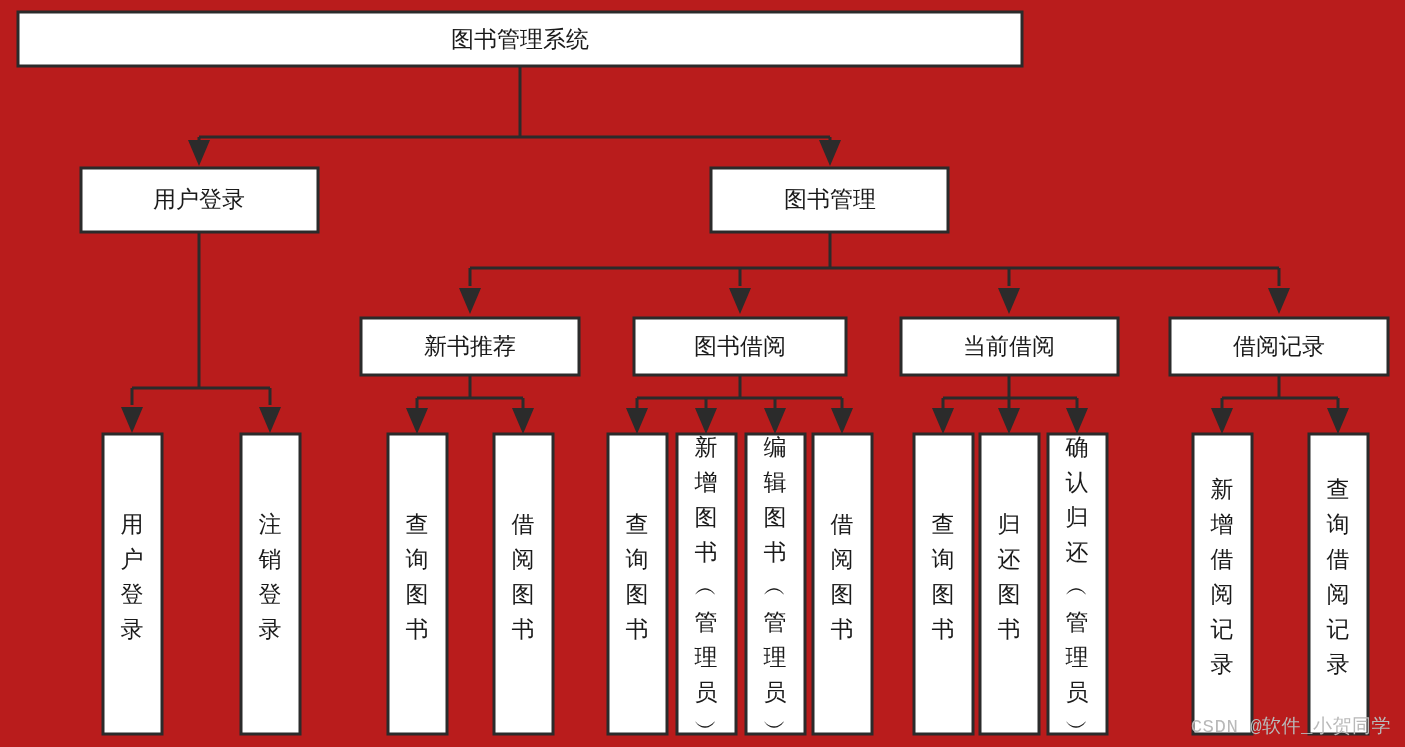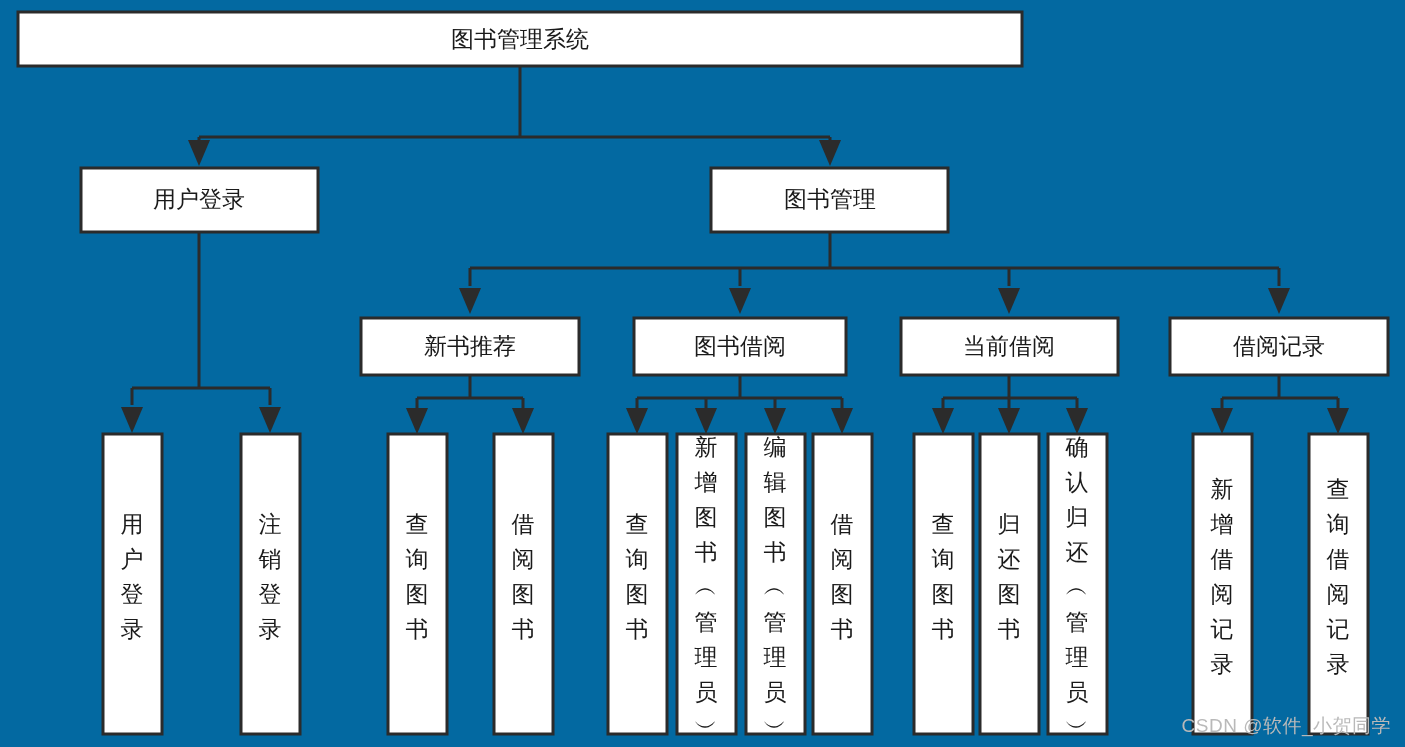--- a/index.html
+++ b/index.html
@@ -8,21 +8,21 @@
     padding: 0;
     background: #ffffff;
   }
   body {
     font-family: "Liberation Sans", "DejaVu Sans", sans-serif;
   }
   #diagram-root {
     position: relative;
     width: 1405px;
     height: 747px;
-    background: #0369a1;
+    background: #b91c1c;
     overflow: hidden;
   }
   svg#tree-svg {
     position: absolute;
     left: 0;
     top: 0;
     width: 1405px;
     height: 747px;
     display: block;
   }
@@ -51,21 +51,21 @@
   .node-label-vertical {
     font-family: "Liberation Sans", "DejaVu Sans", sans-serif;
     fill: #1a1a1a;
     font-size: 23px;
     text-anchor: middle;
   }
   .watermark {
     position: absolute;
     right: 14px;
     bottom: 8px;
-    font-family: Liberation Sans, sans-serif;
+    font-family: Liberation Mono, monospace;
     font-size: 19px;
     color: #b9b9b9;
     letter-spacing: 0.5px;
     white-space: nowrap;
     user-select: none;
   }
 </style>
 </head>
 <body>
 

